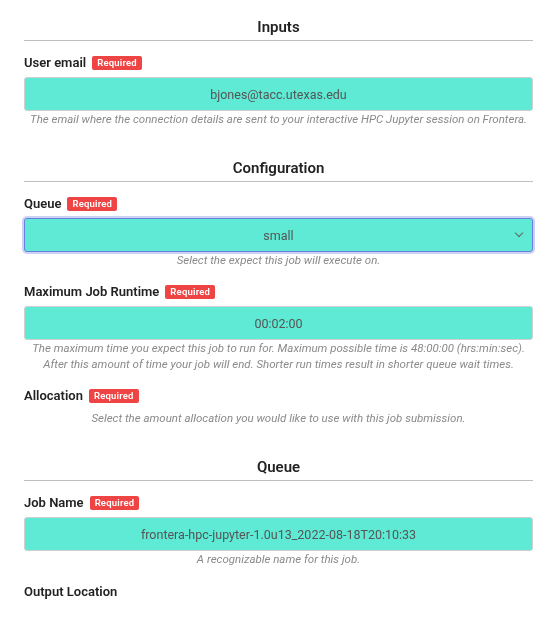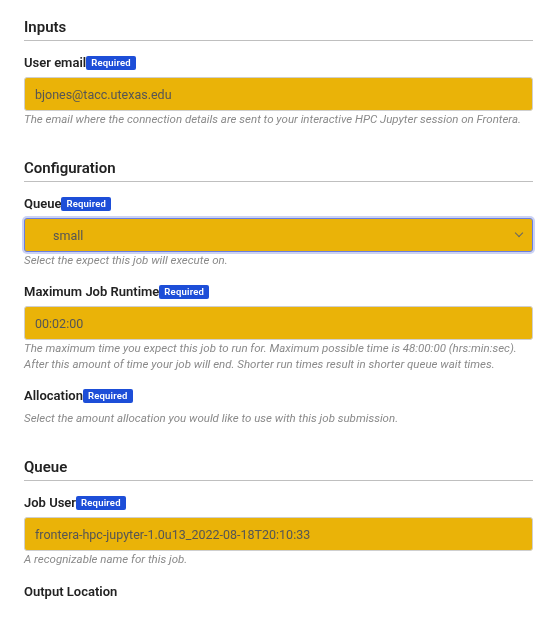--- a/index.html
+++ b/index.html
@@ -1,18 +1,19 @@
 <!DOCTYPE html>
 <html><head>
 <meta charset="utf-8">
 <style>
   * {
     box-sizing: border-box;
     margin: 0;
     padding: 0;
+    text-align: center;
   }
   body {
     font-family: -apple-system, BlinkMacSystemFont, "Segoe UI", Roboto, Helvetica, Arial, sans-serif;
     background: #fff;
     padding: 14px 24px 24px 24px;
     width: 557px;
     color: #222;
     font-size: 13px;
   }
   .section-title {
@@ -25,47 +26,47 @@
   }
   .section-title.spaced {
     margin-top: 32px;
   }
   .field {
     margin-bottom: 16px;
   }
   .field-label-row {
     display: flex;
     align-items: center;
-    gap: 0;
+    gap: 6px;
     margin-bottom: 7px;
   }
   .field-label {
     font-size: 13px;
     font-weight: 600;
     color: #222;
   }
   .required-badge {
     display: inline-block;
-    background: #1d4ed8;
+    background: #ef4444;
     color: #fff;
     font-size: 9.5px;
     font-weight: 600;
     padding: 1.5px 5px;
     border-radius: 2px;
     letter-spacing: 0.2px;
   }
   .text-input, .select-input {
     width: 100%;
     height: 34px;
     padding: 7px 10px;
     font-size: 12.5px;
     border: 1px solid #cfcfcf;
     border-radius: 3px;
     color: #555;
-    background: #eab308;
+    background: #5eead4;
     font-family: inherit;
   }
   .select-input.highlighted {
     border: 1px solid #6a7ee0;
     box-shadow: 0 0 0 2px rgba(106,126,224,0.35);
   }
   .select-wrapper {
     position: relative;
   }
   .select-wrapper::after {
@@ -138,21 +139,21 @@
     <span class="field-label">Allocation</span>
     <span class="required-badge">Required</span>
   </div>
   <div class="help-text">Select the amount allocation you would like to use with this job submission.</div>
 </div>
 
 <h2 class="section-title spaced">Queue</h2>
 
 <div class="field">
   <div class="field-label-row">
-    <span class="field-label">Job User</span>
+    <span class="field-label">Job Name</span>
     <span class="required-badge">Required</span>
   </div>
   <input type="text" class="text-input" value="frontera-hpc-jupyter-1.0u13_2022-08-18T20:10:33" style="">
   <div class="help-text">A recognizable name for this job.</div>
 </div>
 
 <div class="field">
   <div class="field-label-row">
     <span class="field-label">Output Location</span>
   </div>

